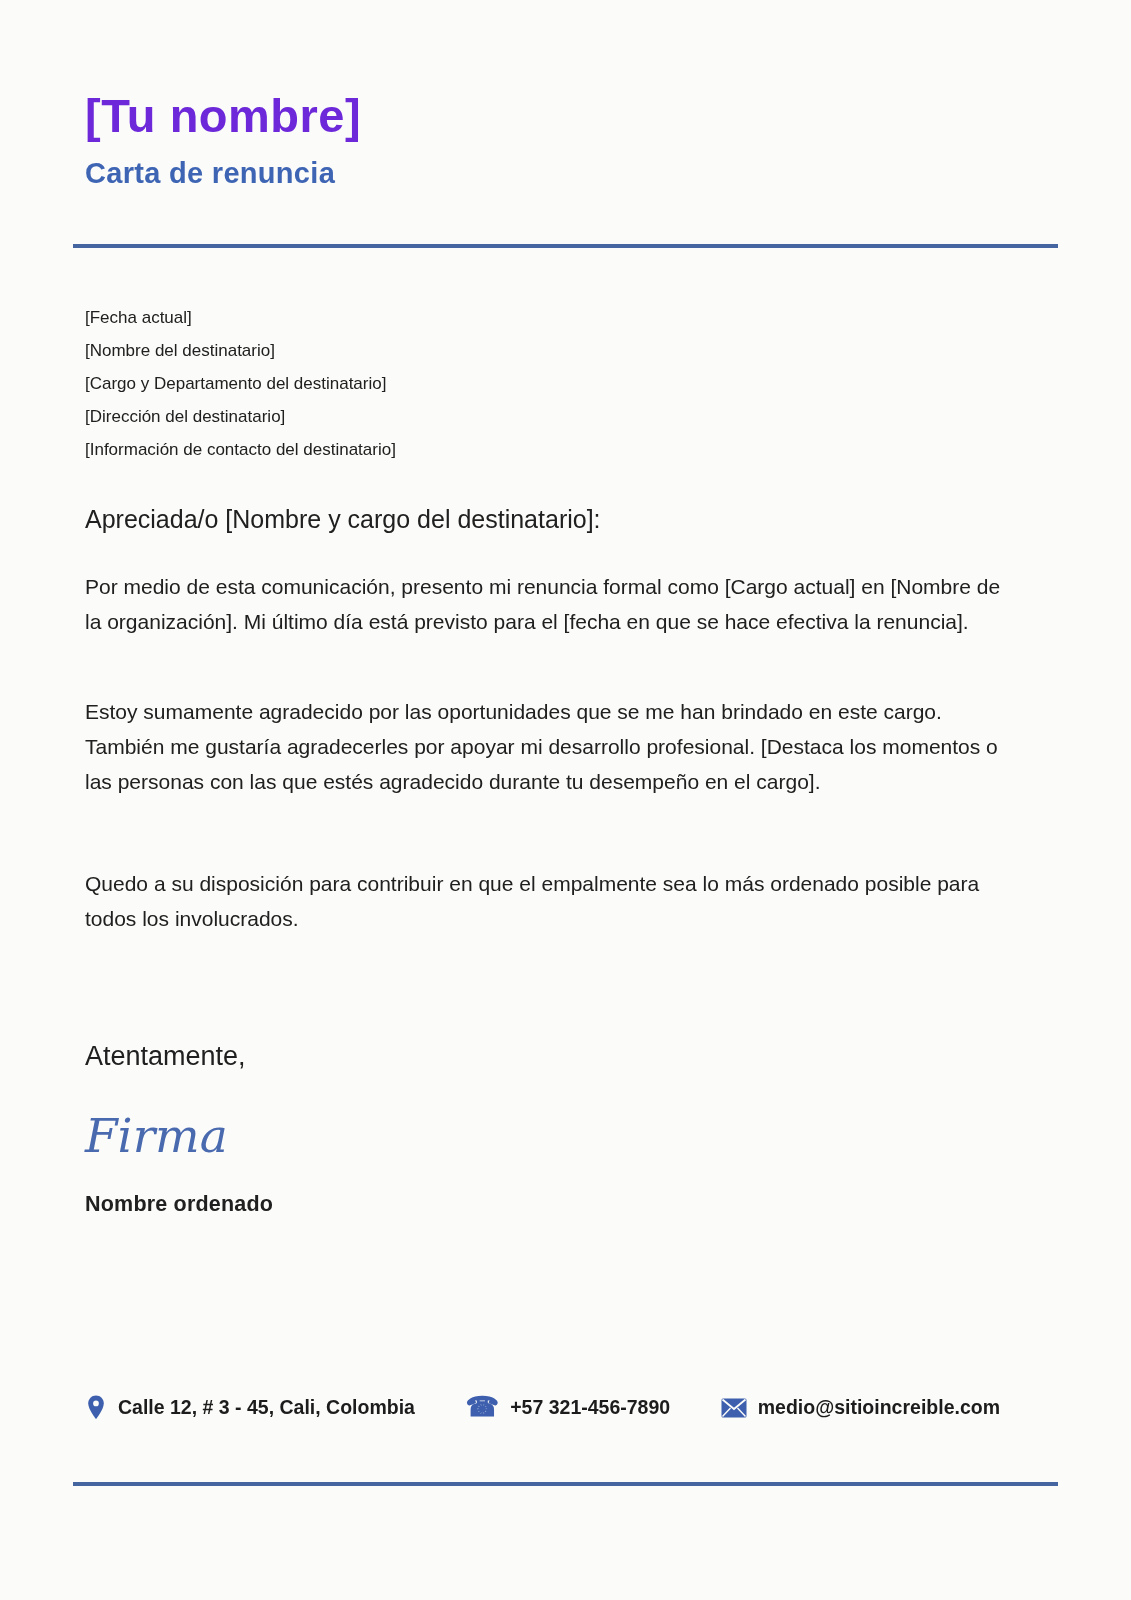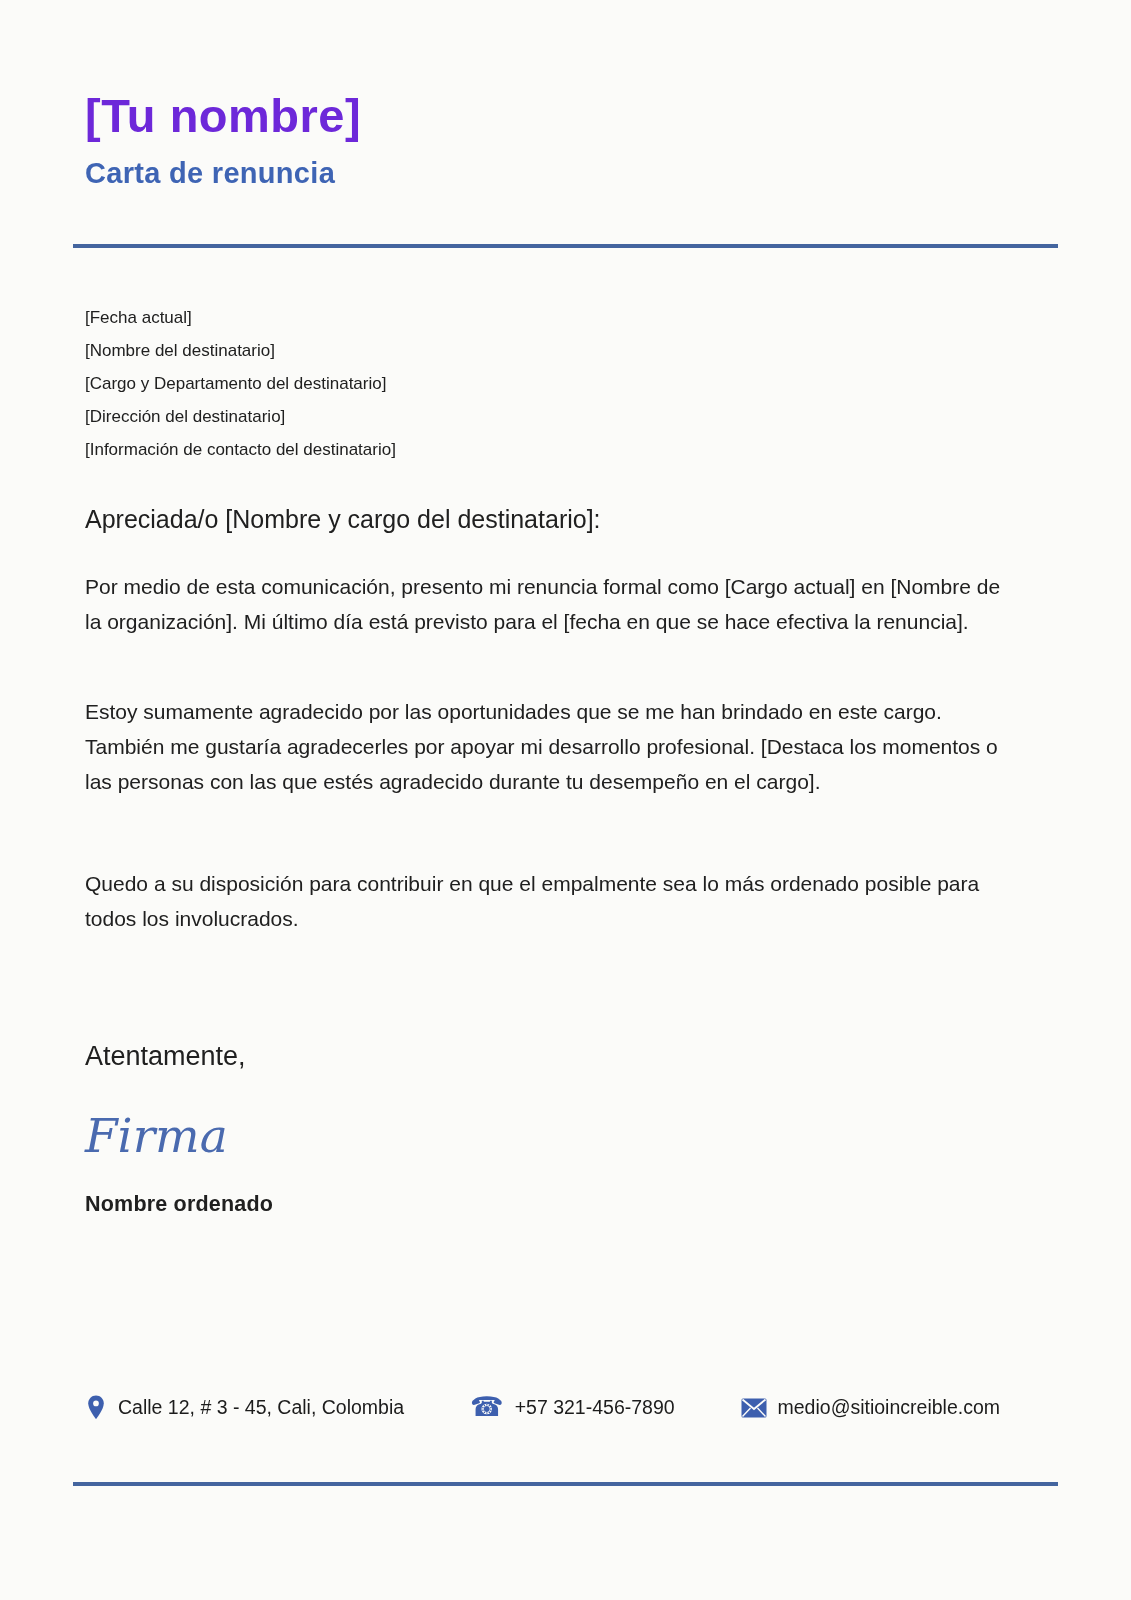--- a/index.html
+++ b/index.html
@@ -111,20 +111,21 @@
     justify-content: space-between;
     align-items: center;
   }
   .footer-item {
     display: flex;
     align-items: center;
     gap: 11px;
     font-size: 19.5px;
     color: #1c1c1c;
     white-space: nowrap;
+    font-weight: bold;
   }
   .footer-item .icon {
     display: inline-flex;
     align-items: center;
     justify-content: center;
   }
   .phone-glyph {
     font-size: 27px;
     line-height: 1;
     color: #3D5FAE;

